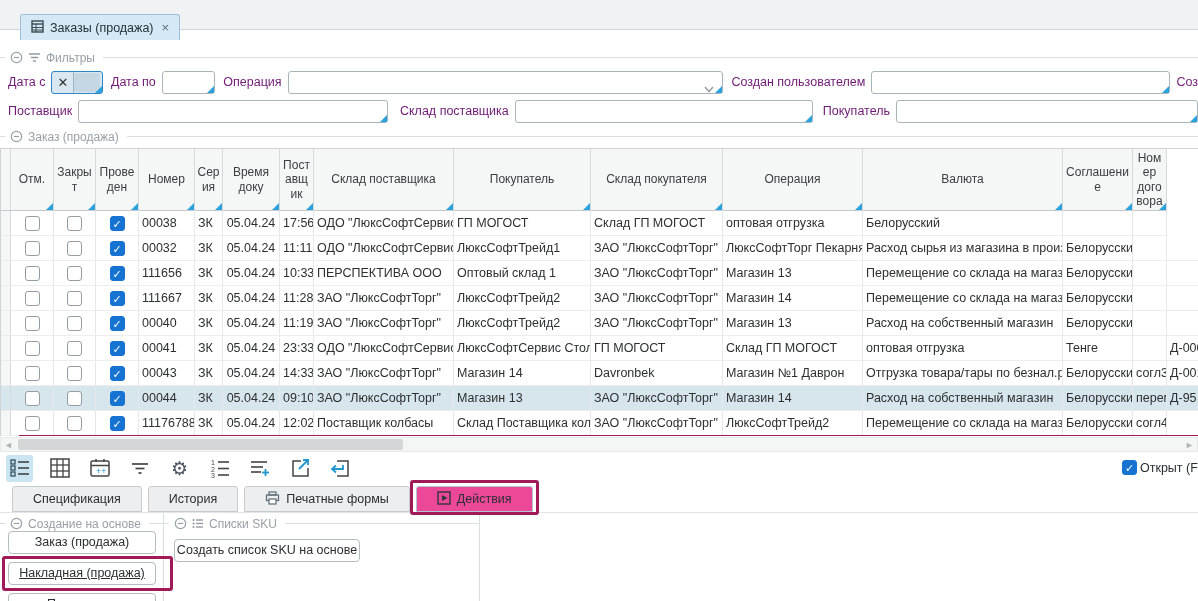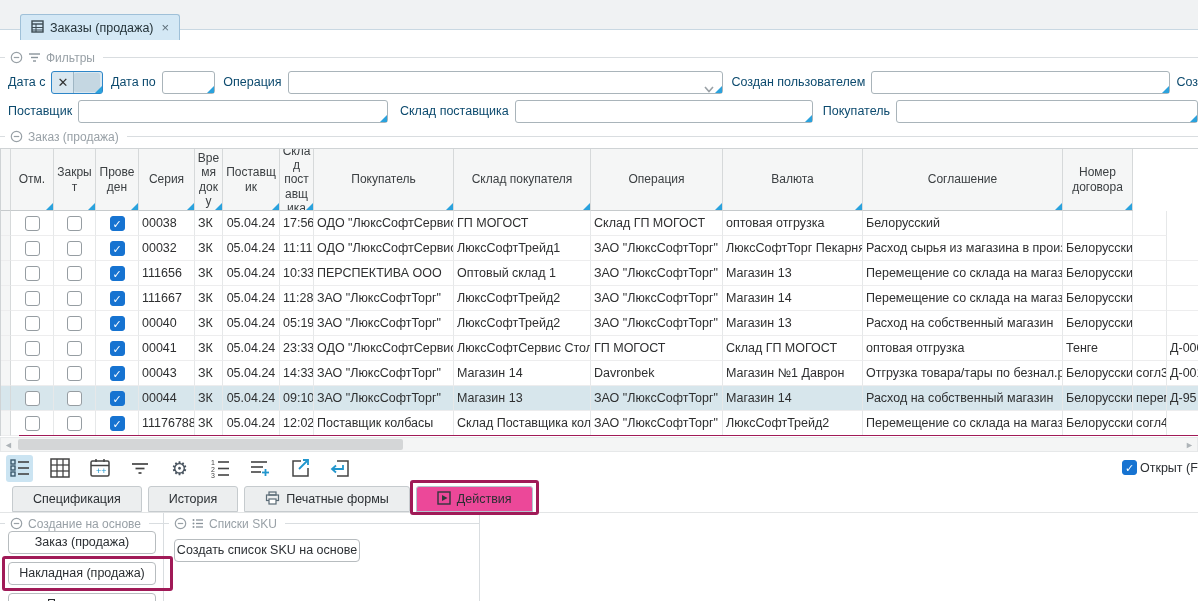--- a/index.html
+++ b/index.html
@@ -16,21 +16,21 @@
 
   
   .ghdr { display:flex; align-items:center; gap:5px; height:15px; font-size:12px; color:#99a1a7; }
   .ghdr .dash { width:5px; height:1px; background:#d9dde0; }
   .ghdr .line { flex:1; height:1px; background:#d9dde0; margin-left:3px; }
   .ghdr svg { display:block; }
 
   
   .filters { padding-top:20px; }
   .frow { display:flex; align-items:center; margin-top:5px; height:24px; }
-  .flabel { font-size:12.5px; color:#0c4a6e; white-space:nowrap; }
+  .flabel { font-size:12.5px; color:#701a75; white-space:nowrap; }
   .ed { position:relative; height:23px; background:#fff; border:1px solid #a9b4ba; border-radius:3px; }
   .ed::after { content:""; position:absolute; right:0; bottom:0;
     border-left:7px solid transparent; border-bottom:7px solid #2aa2dd; }
   .ed.sel { background:#d9e7f0; border:1.5px solid #2e86c8; display:flex; align-items:stretch; }
   .ed.sel .clr { width:22px; display:flex; align-items:center; justify-content:center;
     font-size:13px; color:#333; border-right:1px solid #9fb6c4; }
   .ed.sel .selfill { flex:1; background:#c5d7e2; margin:1px 2px 1px 0; border-radius:2px; }
   .combo .chev { position:absolute; right:8px; top:7px; }
 
   
@@ -81,21 +81,21 @@
     border:3px solid #a01a57; border-radius:3px; pointer-events:none; }
 
   
   .bottom { display:flex; height:113px; border-top:1px solid #e3e5e6; }
   .grp-create { width:164px; border-right:1px solid #d9dde0; padding-top:3px; height:113px; }
   .grp-sku { width:316px; border-right:1px solid #d9dde0; padding-top:3px; height:113px; }
   .btn { display:block; height:23px; background:#fff; border:1px solid #b7bcbf; border-radius:4px;
     font-size:12.5px; color:#2b2f33; text-align:center; line-height:21px; }
   .grp-create .btn { width:148px; margin:0 0 0 8px; }
   .annot-wrap { position:relative; display:block; width:148px; margin:8px 0 8px 8px; }
-  .annot-wrap .btn { margin:0; width:148px; }
+  .annot-wrap .btn { margin:0; width:148px;text-decoration:underline; }
   .annot-wrap .annot-box { left:-6px; right:-17px; top:-6px; bottom:-6px; }
   .btn-sku { width:186px; margin-left:10px; }
   .mt8 { margin-top:8px; }
 </style>
 </head>
 <body>
 
 <div class="app">
 
   <div class="tabstrip">
@@ -177,20 +177,21 @@
       <span>Заказ (продажа)</span>
       <span class="line"></span>
     </div>
 
     <div class="gridwrap">
       <div class="thead">
           <span class="th ind"></span>
           <span class="th">Отм.</span>
           <span class="th">Закрыт</span>
           <span class="th">Проведен</span>
+          <span class="th">Номер</span>
           <span class="th">Серия</span>
           <span class="th">Время доку</span>
           <span class="th">Поставщик</span>
           <span class="th">Склад поставщика</span>
           <span class="th">Покупатель</span>
           <span class="th">Склад покупателя</span>
           <span class="th">Операция</span>
           <span class="th">Валюта</span>
           <span class="th">Соглашение</span>
           <span class="th">Номер договора</span>
@@ -298,21 +299,21 @@
             </span>
             <span class="tcell cbc">
               <span class="cb"></span>
             </span>
             <span class="tcell cbc">
               <span class="cb on">✓</span>
             </span>
             <span class="tcell c-num">00040</span>
             <span class="tcell c-ser">ЗК</span>
             <span class="tcell c-date">05.04.24</span>
-            <span class="tcell c-time">05:19</span>
+            <span class="tcell c-time">11:19</span>
             <span class="tcell c-sup">ЗАО "ЛюксСофтТорг"</span>
             <span class="tcell c-supwh">ЛюксСофтТрейд2</span>
             <span class="tcell c-buy">ЗАО "ЛюксСофтТорг"</span>
             <span class="tcell c-buywh">Магазин 13</span>
             <span class="tcell c-op">Расход на собственный магазин</span>
             <span class="tcell c-cur">Белорусский</span>
             <span class="tcell c-agr"></span>
             <span class="tcell c-con"></span>
           </div>
           <div class="trow">

